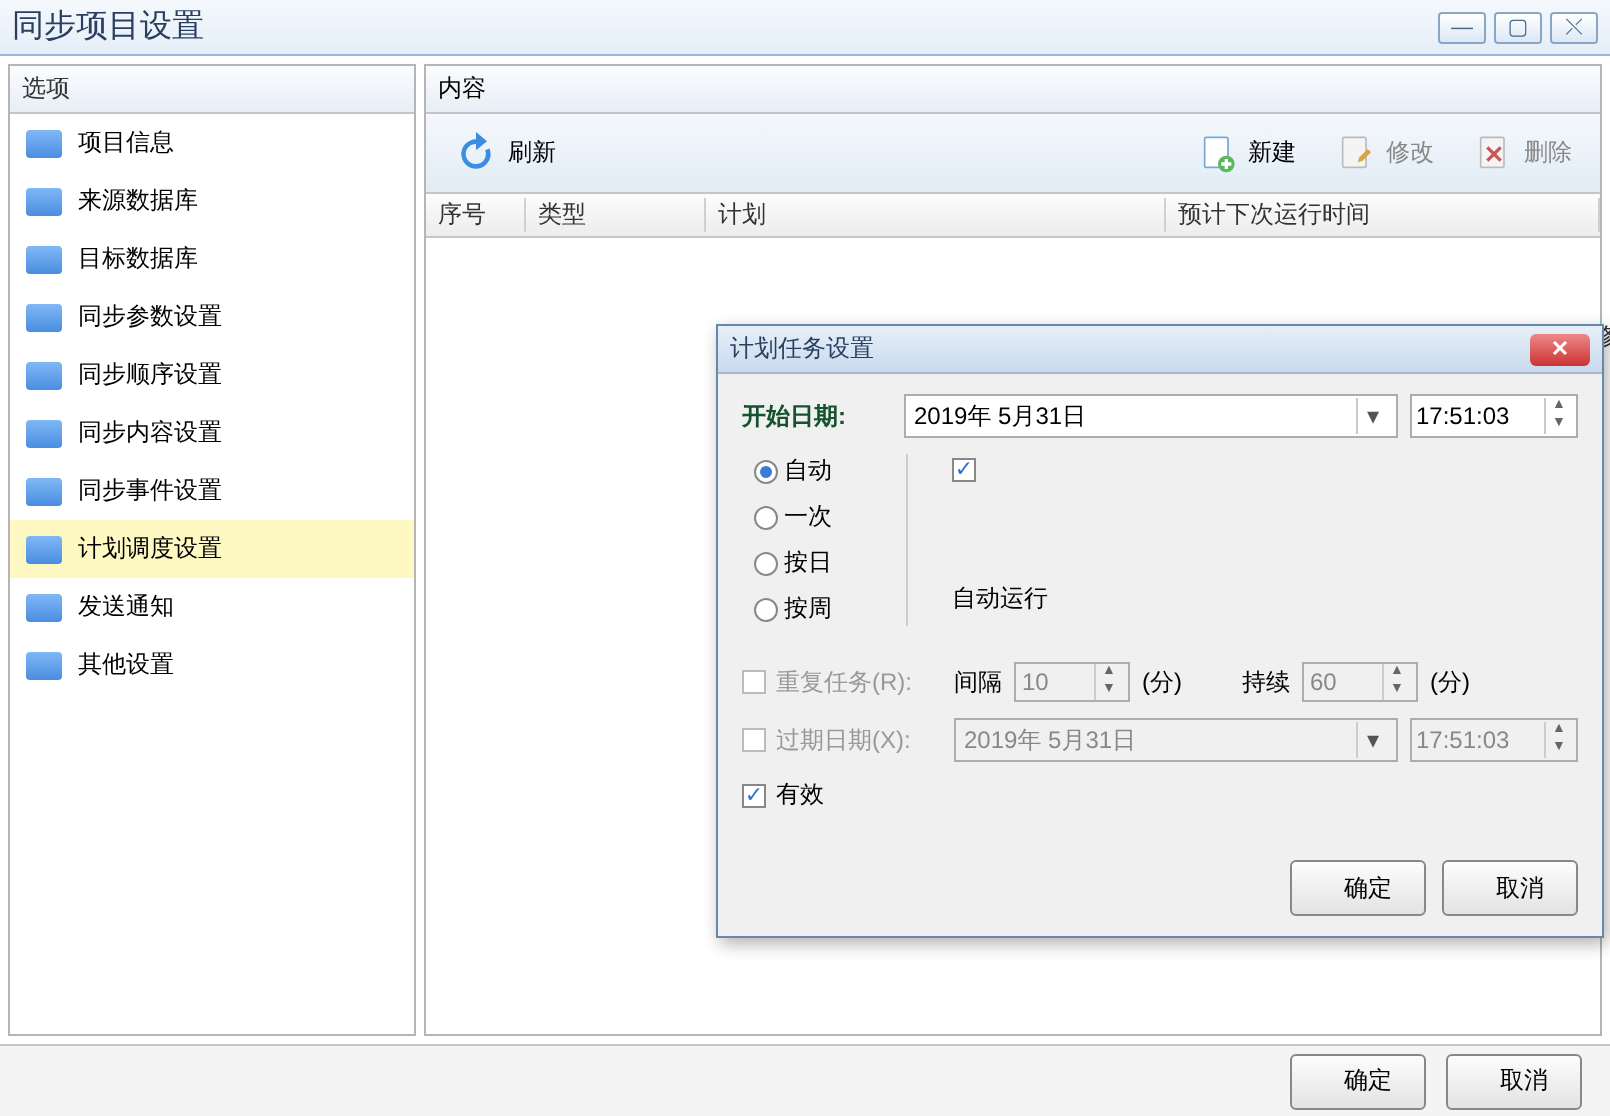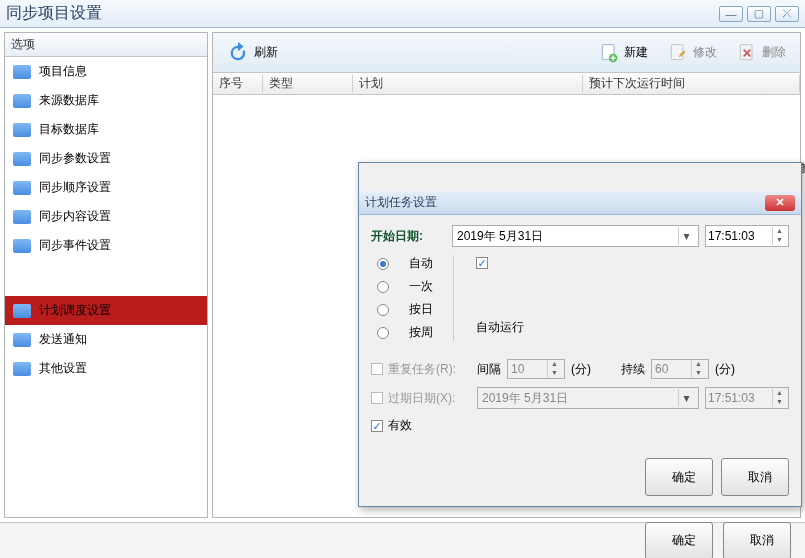--- a/index.html
+++ b/index.html
@@ -9,67 +9,67 @@
 .titlebar .title { flex: 1; color: #2a3f5f; font-size: 16px; }
 .win-btns { display: flex; gap: 4px; }
 .win-btn { width: 24px; height: 16px; border: 1px solid #8aa6c7; background: linear-gradient(to bottom, #fff, #dce8f5); border-radius: 2px; display: flex; align-items: center; justify-content: center; cursor: pointer; color: #4a6a8f; font-size: 11px; }
 
 .main { display: flex; height: 494px; }
 
 .sidebar { width: 204px; border: 1px solid #b5b5b5; margin: 4px 2px 4px 4px; display: flex; flex-direction: column; }
 .sidebar-header { background: linear-gradient(to bottom, #fbfcfe, #e8eef6); border-bottom: 1px solid #c5c5c5; padding: 3px 6px; color: #333; }
 .sidebar-items { flex: 1; background: #fff; overflow-y: auto; }
 .sidebar-item { display: flex; align-items: center; padding: 6px 8px; cursor: pointer; gap: 8px; }
-.sidebar-item.active { background: #b91c1c; margin-top: 36px; }
+.sidebar-item.active { background: #fef9c3; }
 .folder-icon { width: 18px; height: 14px; background: linear-gradient(to bottom, #7fb8f5, #4a8de0); border-radius: 2px; display: inline-block; }
 
 .content { flex: 1; border: 1px solid #b5b5b5; margin: 4px 4px 4px 2px; display: flex; flex-direction: column; position: relative; }
 .content-header { background: linear-gradient(to bottom, #fbfcfe, #e8eef6); border-bottom: 1px solid #c5c5c5; padding: 3px 6px; }
 .toolbar { height: 40px; background: linear-gradient(to bottom, #f4f8fc, #e2ecf5); border-bottom: 1px solid #c5c5c5; display: flex; align-items: center; padding: 0 6px; gap: 4px; }
 .toolbar-btn { display: flex; align-items: center; gap: 5px; padding: 4px 8px; cursor: pointer; border-radius: 3px; }
 .toolbar-spacer { flex: 1; }
 .icon-refresh { width: 22px; height: 22px; }
 .icon-doc { width: 20px; height: 20px; }
 
 .table-header { display: flex; background: linear-gradient(to bottom, #fdfdfd, #ececec); border-bottom: 1px solid #c5c5c5; height: 22px; align-items: center; }
 .th { border-right: 1px solid #d0d0d0; padding: 0 6px; color: #333; }
 .th-1 { width: 50px; }
 .th-2 { width: 90px; }
 .th-3 { width: 230px; }
 .th-4 { flex: 1; }
 
 .dialog { position: absolute; left: 358px; top: 162px; width: 444px; background: #f0f0f0; border: 1px solid #6688aa; box-shadow: 2px 3px 8px rgba(0,0,0,0.3); z-index: 50; }
-.dlg-title { height: 24px; background: linear-gradient(to bottom, #e6eff9, #c9daed); display: flex; align-items: center; padding: 0 6px; color: #2a3f5f; border-bottom: 1px solid #9fb8d6; margin-top: 28px; }
+.dlg-title { height: 24px; background: linear-gradient(to bottom, #e6eff9, #c9daed); display: flex; align-items: center; padding: 0 6px; color: #2a3f5f; border-bottom: 1px solid #9fb8d6; }
 .dlg-title-text { flex: 1; }
 .dlg-close { width: 30px; height: 16px; background: linear-gradient(to bottom, #e88, #c33); border-radius: 3px; display: flex; align-items: center; justify-content: center; color: #fff; cursor: pointer; font-weight: bold; font-size: 11px; }
 .dlg-body { padding: 10px 12px; }
 .row { display: flex; align-items: center; margin-bottom: 8px; gap: 6px; }
 .label { width: 75px; color: #14532d; font-weight: bold; }
 .date-input { flex: 1; height: 22px; border: 1px solid #abadb3; background: #fff; padding: 0 4px; display: flex; align-items: center; }
 .date-input.disabled { background: #f0f0f0; color: #888; }
 .time-input { width: 84px; height: 22px; border: 1px solid #abadb3; background: #fff; display: flex; align-items: center; padding: 0 2px; }
 .time-input.disabled { background: #f0f0f0; color: #888; }
 .dd-btn { width: 16px; height: 18px; border-left: 1px solid #ccc; margin-left: auto; display: flex; align-items: center; justify-content: center; color: #555; }
 .tzbtn { width: 14px; display: flex; flex-direction: column; margin-left: auto; }
 .tzbtn span { height: 9px; border-left: 1px solid #ccc; text-align: center; font-size: 7px; line-height: 7px; color: #666; }
 
 .radio-area { display: flex; margin: 8px 0 18px 0; }
 .radio-col { width: 82px; display: flex; flex-direction: column; gap: 6px; padding-left: 6px; }
-.radio-item { display: flex; align-items: center; gap: 20px; cursor: pointer; }
+.radio-item { display: flex; align-items: center; gap: 3px; cursor: pointer; }
 .radio { width: 12px; height: 12px; border: 1px solid #888; border-radius: 50%; display: inline-flex; align-items: center; justify-content: center; background: #fff; }
 .radio.checked::after { content: ""; width: 6px; height: 6px; background: #3a7bd5; border-radius: 50%; }
 .right-col { flex: 1; border-left: 1px solid #ccc; padding-left: 22px; display: flex; flex-direction: column; gap: 50px; padding-top: 2px; }
 .chk { width: 12px; height: 12px; border: 1px solid #888; background: #fff; display: inline-flex; align-items: center; justify-content: center; }
 .chk.checked::after { content: "✓"; font-size: 11px; color: #2a6fd6; line-height: 10px; }
 .chk-label { display: flex; align-items: center; gap: 5px; cursor: pointer; }
 .chk-label.disabled { color: #999; cursor: default; }
 .chk-label.disabled .chk { border-color: #bbb; }
 .num-input { width: 58px; height: 20px; border: 1px solid #abadb3; background: #f0f0f0; display: flex; align-items: center; padding: 0 3px; color: #888; }
 .dlg-buttons { display: flex; justify-content: flex-end; gap: 8px; padding: 6px 12px 10px; }
-.btn { width: 68px; height: 38px; border: 1px solid #888; background: linear-gradient(to bottom, #fdfdfd, #e3e3e3); border-radius: 3px; cursor: pointer; padding-left: 10px; }
+.btn { width: 68px; height: 28px; border: 1px solid #888; background: linear-gradient(to bottom, #fdfdfd, #e3e3e3); border-radius: 3px; cursor: pointer; padding-left: 10px; }
 
 .footer { height: 36px; border-top: 1px solid #c5c5c5; background: #f4f4f4; display: flex; justify-content: flex-end; align-items: center; gap: 10px; padding: 0 14px; }
 .side-word { position: absolute; left: 796px; top: 160px; color: #333; }
 </style>
 </head>
 <body>
 
 <div class="titlebar">
   <span class="title">同步项目设置</span>
   <div class="win-btns">
@@ -121,20 +121,21 @@
           <span>发送通知</span>
         </div>
       <div class="sidebar-item">
           <span class="folder-icon"></span>
           <span>其他设置</span>
         </div>
     </div>
   </div>
 
   <div class="content">
+    <div class="content-header">内容</div>
 
     <div class="toolbar">
       <div class="toolbar-btn">
         <svg class="icon-refresh" viewBox="0 0 24 24">
             <path fill="#3a8de0" d="M12 4a8 8 0 1 0 7.4 5L17 10a5.5 5.5 0 1 1-5-3.5V10l6-5-6-5v4z"></path>
           </svg>
         <span>刷新</span>
       </div>
       <div class="toolbar-spacer"></div>
       <div class="toolbar-btn">

